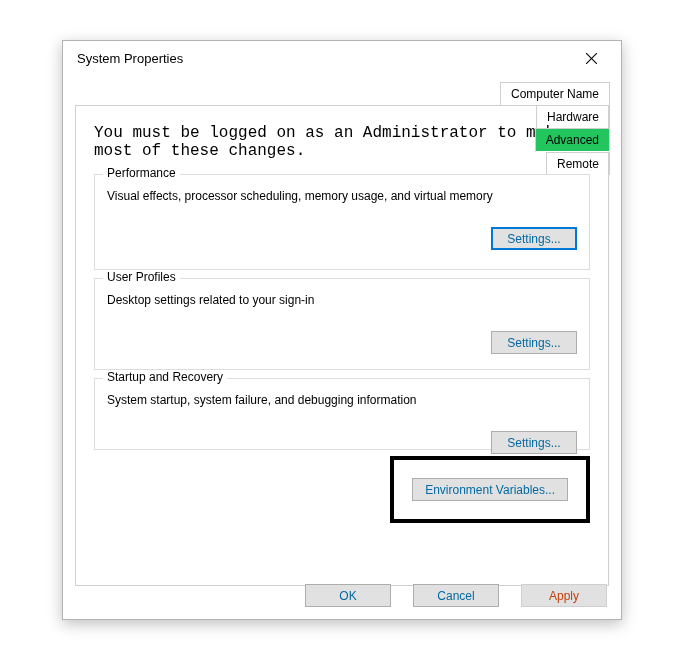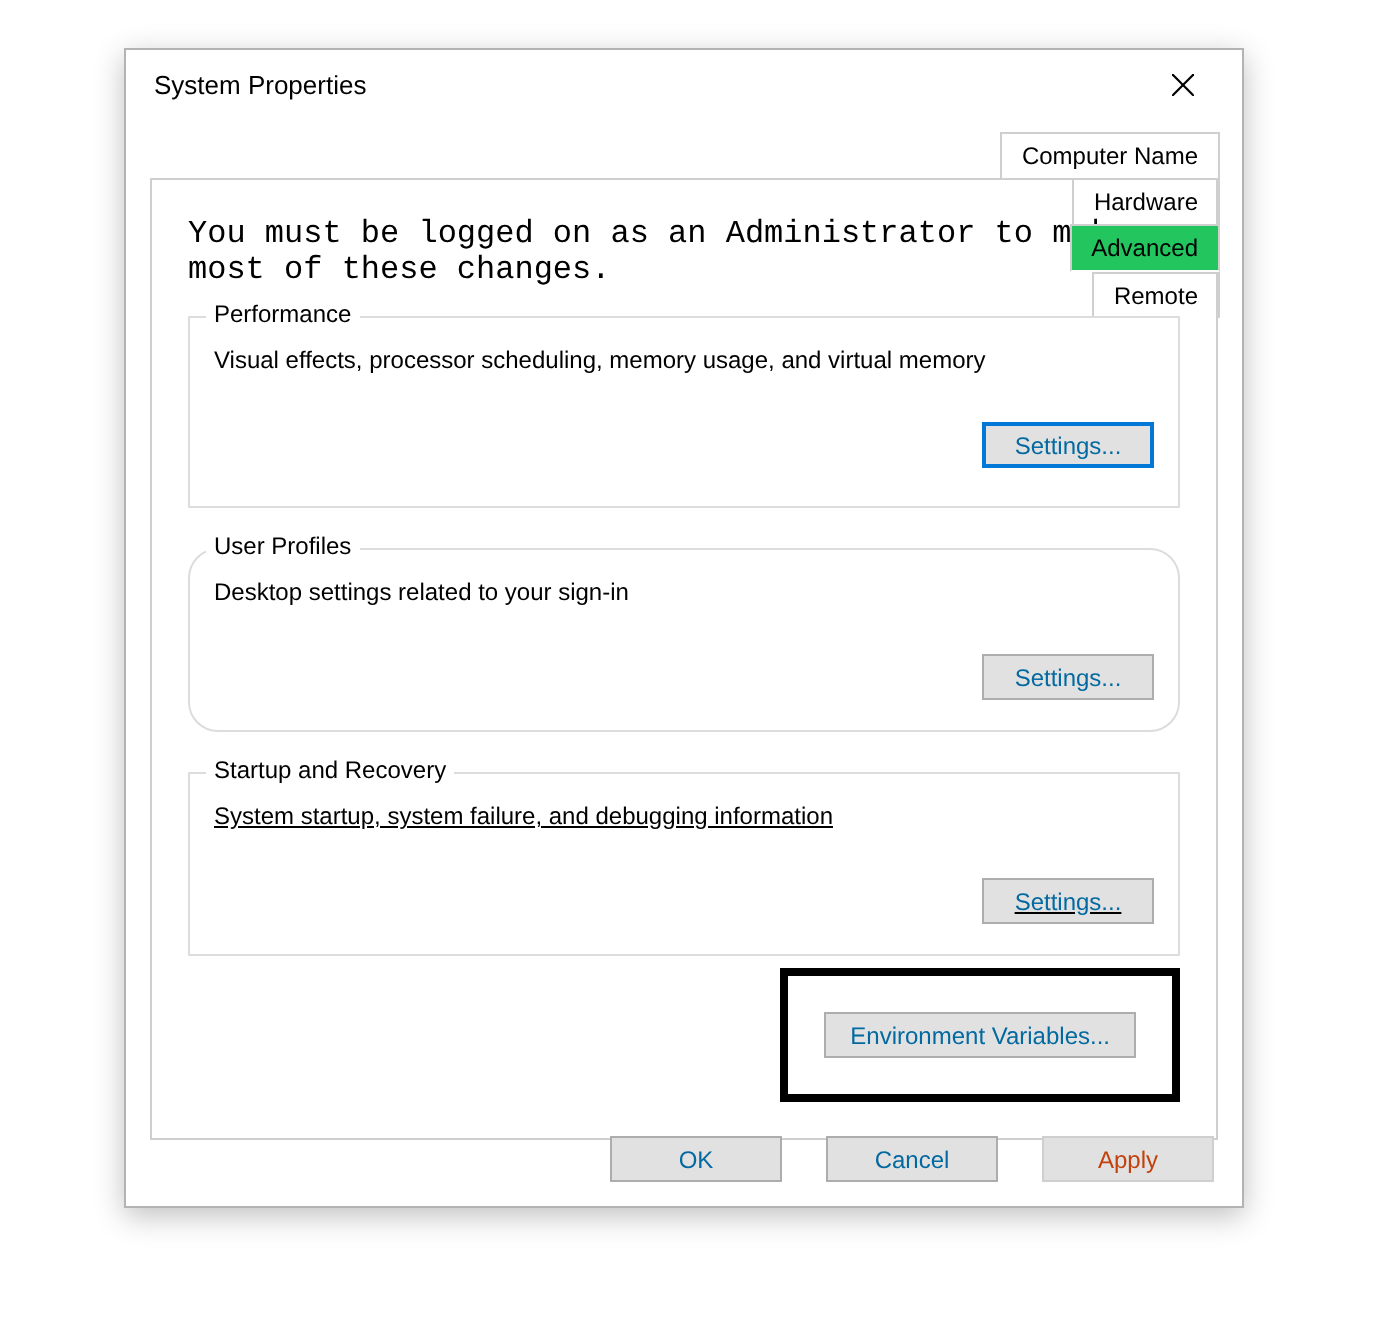--- a/index.html
+++ b/index.html
@@ -8,21 +8,21 @@
     width: 700px;
     height: 663px;
     background: #ffffff;
     font-family: "Segoe UI", Tahoma, sans-serif;
     font-size: 12px;
     color: #000;
   }
   .dialog {
     position: absolute;
     left: 62px;
-    top: 24px;
+    top: 40px;
     width: 560px;
     height: 580px;
     border: 1px solid #b3b3b3;
     background: #ffffff;
     box-shadow: 0 4px 14px rgba(0,0,0,0.25);
     box-sizing: border-box;
   }
   .titlebar {
     display: flex;
     align-items: center;
@@ -82,21 +82,21 @@
   }
   .intro {
     font-size: 16px;
     margin-bottom: 14px;
     font-family: Liberation Mono, monospace;
   }
   .group {
     border: 1px solid #dcdcdc;
     position: relative;
     padding: 14px 12px 12px 12px;
-    margin-bottom: 20px;
+    margin-bottom: 8px;
     box-sizing: border-box;
   }
   .group-legend {
     position: absolute;
     top: -9px;
     left: 8px;
     background: #ffffff;
     padding: 0 4px;
     font-size: 12px;
   }
@@ -146,22 +146,22 @@
     position: absolute;
     right: 14px;
     bottom: 12px;
     display: flex;
     gap: 22px;
   }
   .dialog-buttons .win-button {
     min-width: 86px;
   }
   .g-performance { height: 96px; }
-  .g-userprofiles { height: 92px; border-radius: 15px; }
-  .g-startup { height: 92px; margin-bottom: 2px; text-decoration: underline; }
+  .g-userprofiles { height: 92px; }
+  .g-startup { height: 72px; margin-bottom: 2px; }
 </style>
 </head>
 <body>
 
 <div class="dialog">
 
   <div class="titlebar">
     <div class="titlebar-title">System Properties</div>
     <div class="close-btn">
       <svg viewBox="0 0 10 10">

